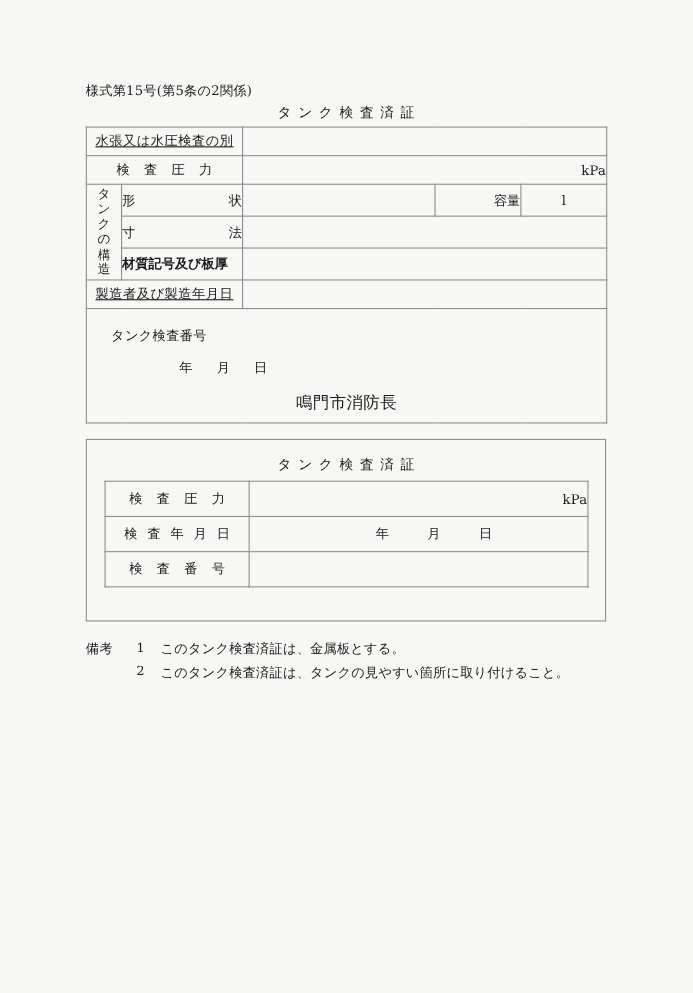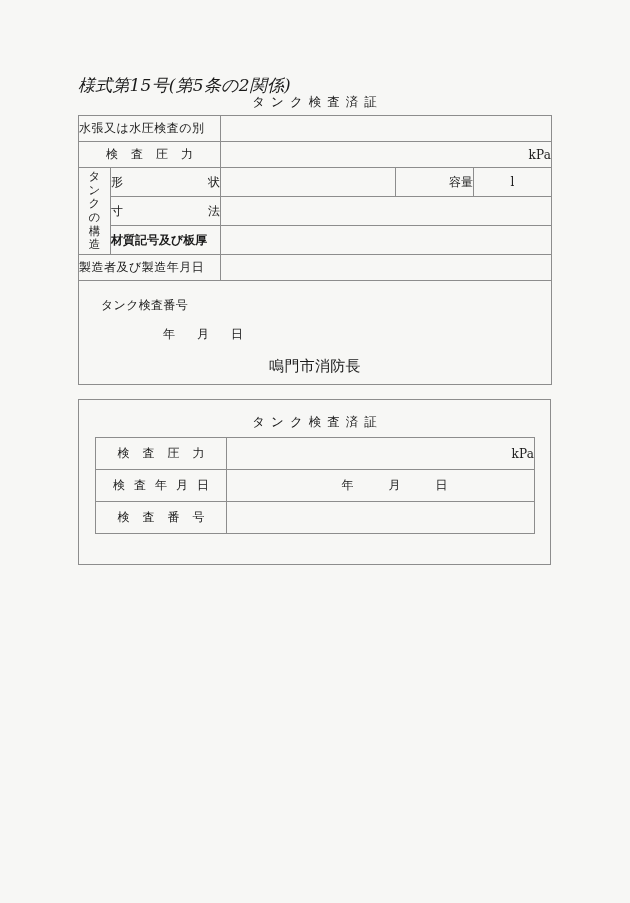--- a/index.html
+++ b/index.html
@@ -21,24 +21,23 @@
     left: 0; top: 0;
     width: 630px;
     height: 903px;
   }
 
   
   .form-no {
     position: absolute;
     left: 78px;
     top: 74px;
-    font-size: 17px;
+    font-size: 12px;
     letter-spacing: 0.2px;
     white-space: nowrap;
-    font-style: italic;
   }
 
   
   .doc-title {
     position: absolute;
     left: 78px;
     top: 94px;
     width: 473px;
     text-align: center;
     font-size: 12.5px;
@@ -59,23 +58,24 @@
   .table1 td {
     border: 1px solid #8d8d8d;
     padding: 0;
     font-size: 12px;
     vertical-align: middle;
     background: transparent;
   }
 
   .lbl-wide {
     height: 25px;
-    text-align: left;
+    text-align: center;
     letter-spacing: 0.5px;
     white-space: nowrap;
+    text-decoration: underline;
   }
   .lbl-spread {
     height: 25px;
     text-align: center;
     white-space: nowrap;
   }
   .lbl-spread span {
     display: inline-block;
     letter-spacing: 13px;
     text-indent: 13px;
@@ -360,14 +360,26 @@
         <td class="t2-lbl">
           <span>検査番号</span>
         </td>
         <td></td>
       </tr>
     </tbody>
       </table>
 
   </div>
 
+  <div class="remarks">
+    <div class="rm-row">
+      <div class="rm-head">備考</div>
+      <div class="rm-num">1</div>
+      <div class="rm-txt">このタンク検査済証は、金属板とする。</div>
+    </div>
+    <div class="rm-row">
+      <div class="rm-head"></div>
+      <div class="rm-num">2</div>
+      <div class="rm-txt">このタンク検査済証は、タンクの見やすい箇所に取り付けること。</div>
+    </div>
+  </div>
 
 </div>
 
 </body></html>

